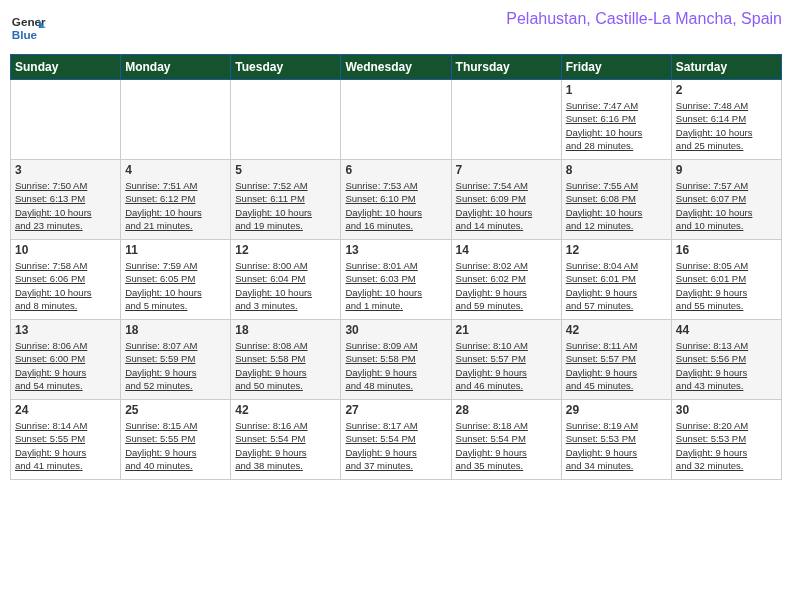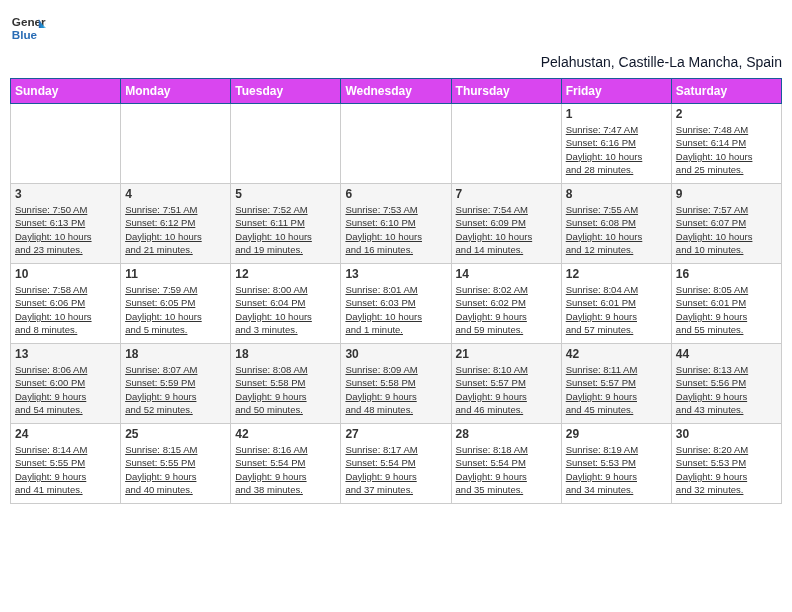--- a/index.html
+++ b/index.html
@@ -27,30 +27,29 @@
     }
     .title-block {
       text-align: right;
     }
     .month-title {
       font-size: 32px;
       font-weight: normal;
       color: #333;
     }
     .location {
-      font-size: 14px;
-      color: #0f172a;
-      margin-top: 44px;
+      font-size: 16px;
+      color: #8b5cf6;
     }
     .calendar {
       width: 100%;
       border-collapse: collapse;
     }
     .calendar th {
-      background: #d946ef;
+      background: #14532d;
       color: #fff;
       font-size: 12px;
       font-weight: bold;
       padding: 5px 4px;
       text-align: left;
       border: 1px solid #1a5a9a;
       margin-left: 9px;
     }
     .calendar td {
       vertical-align: top;

